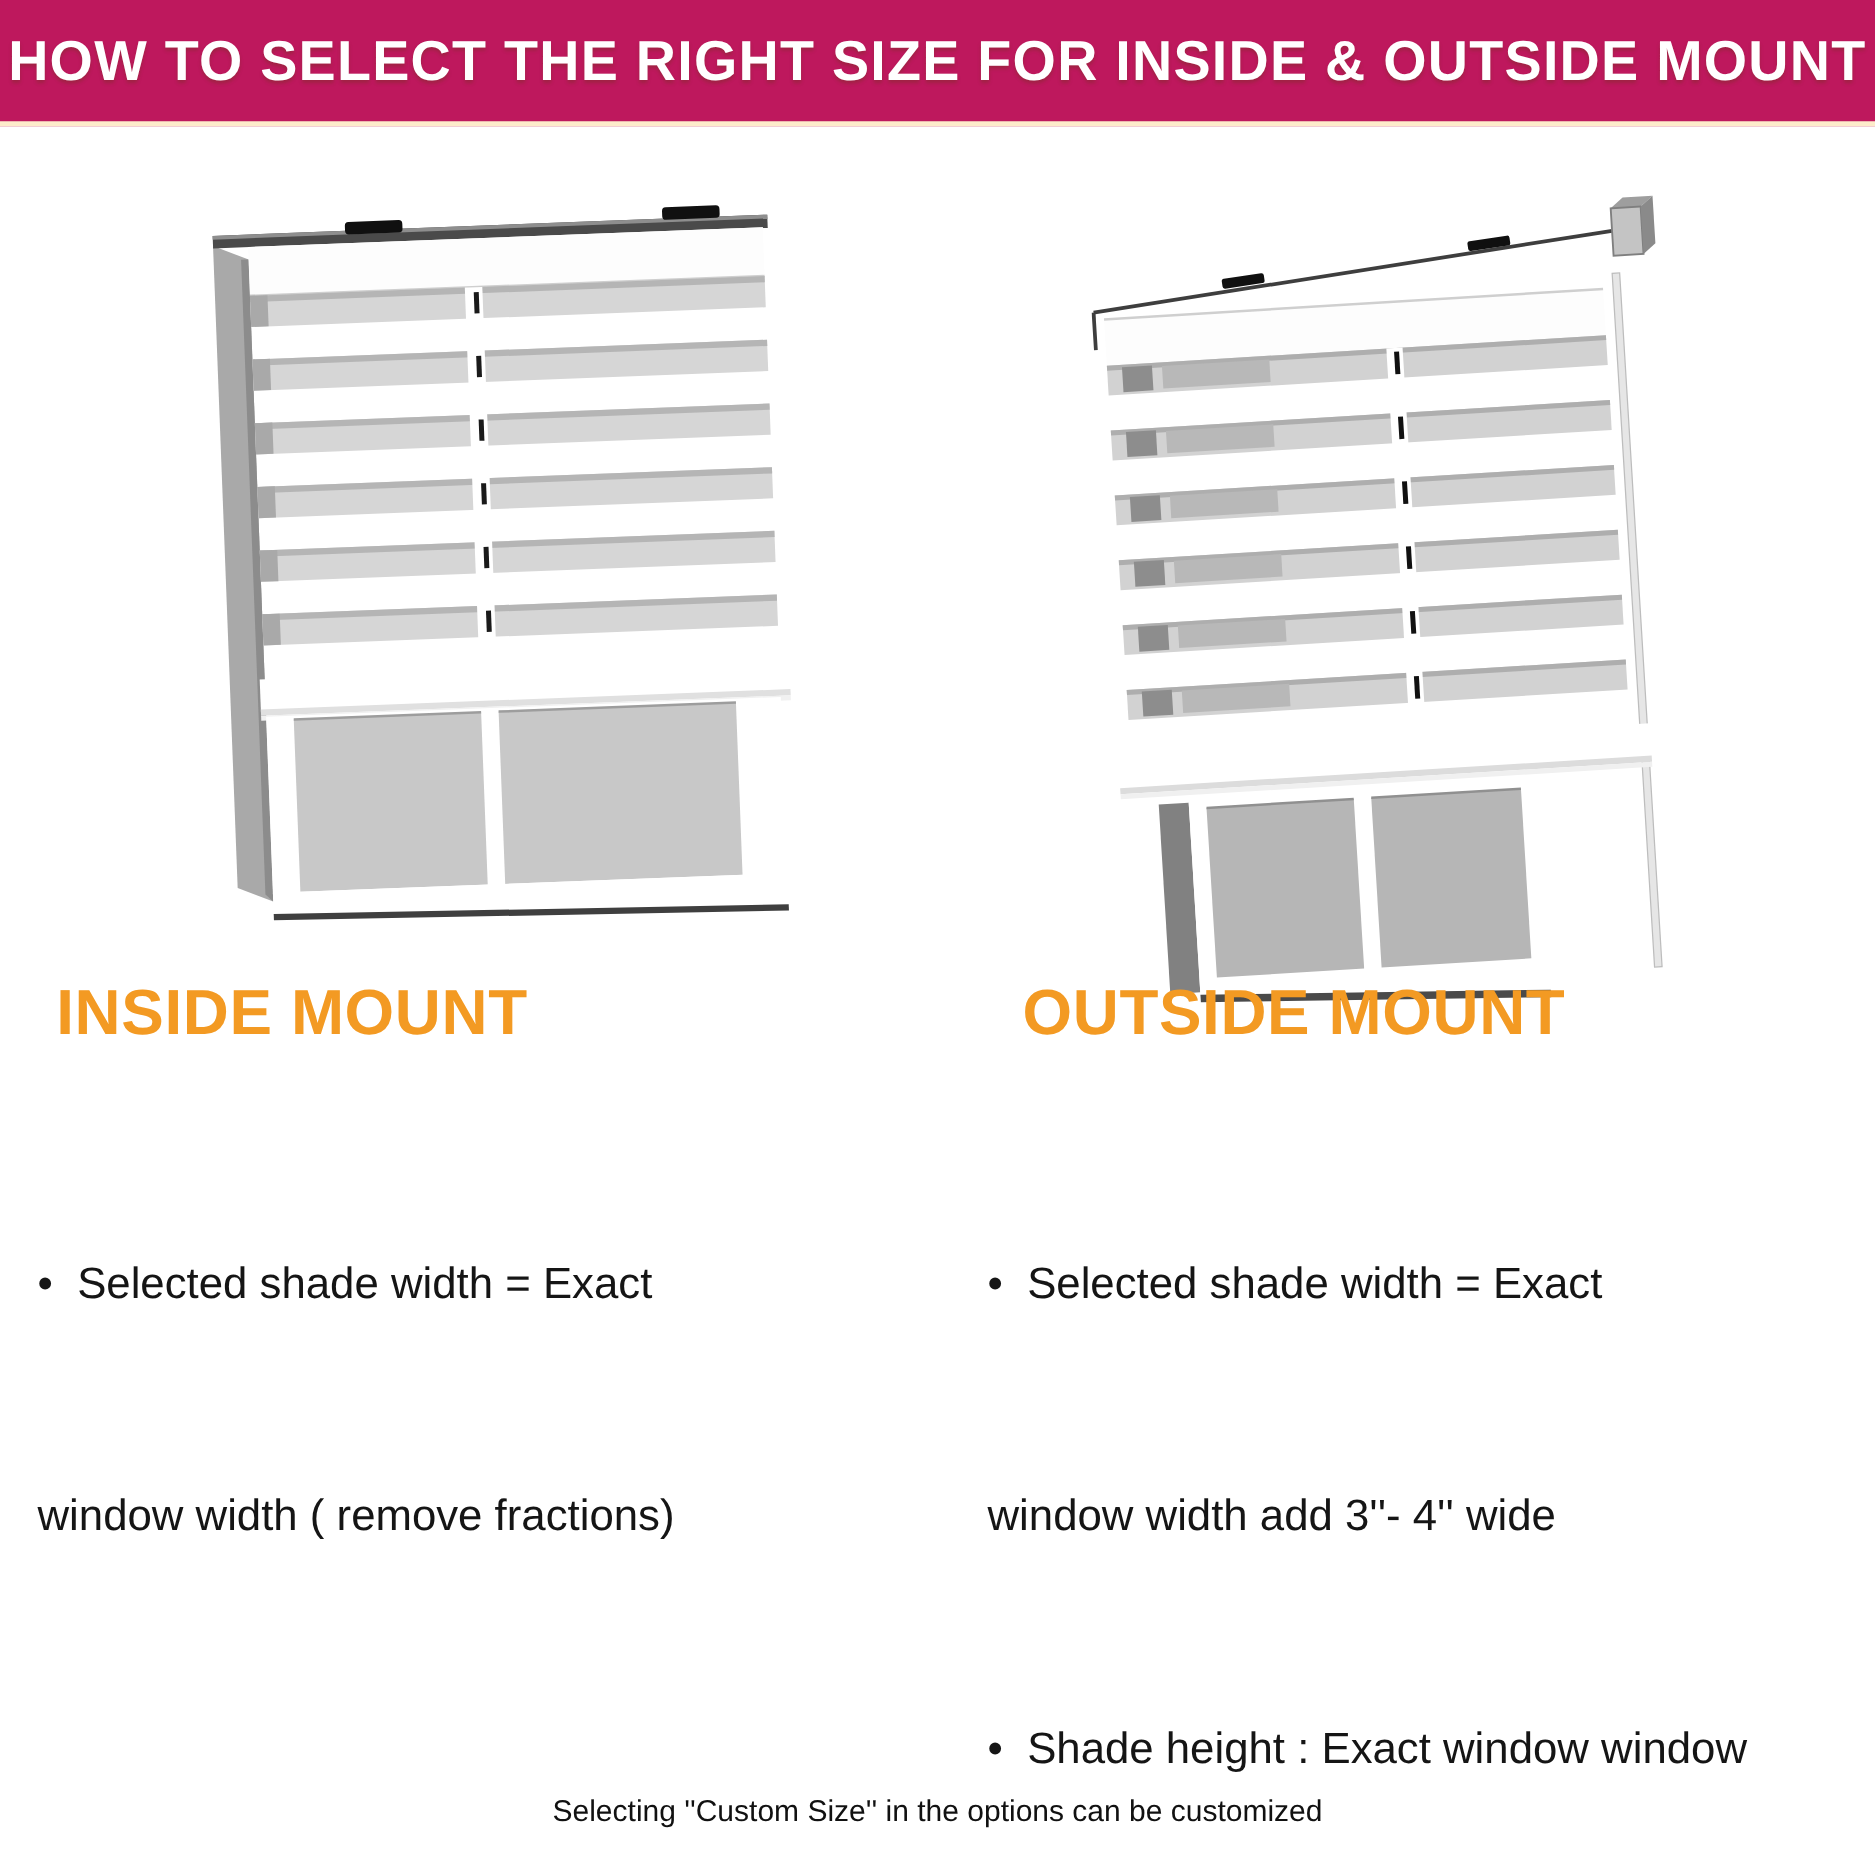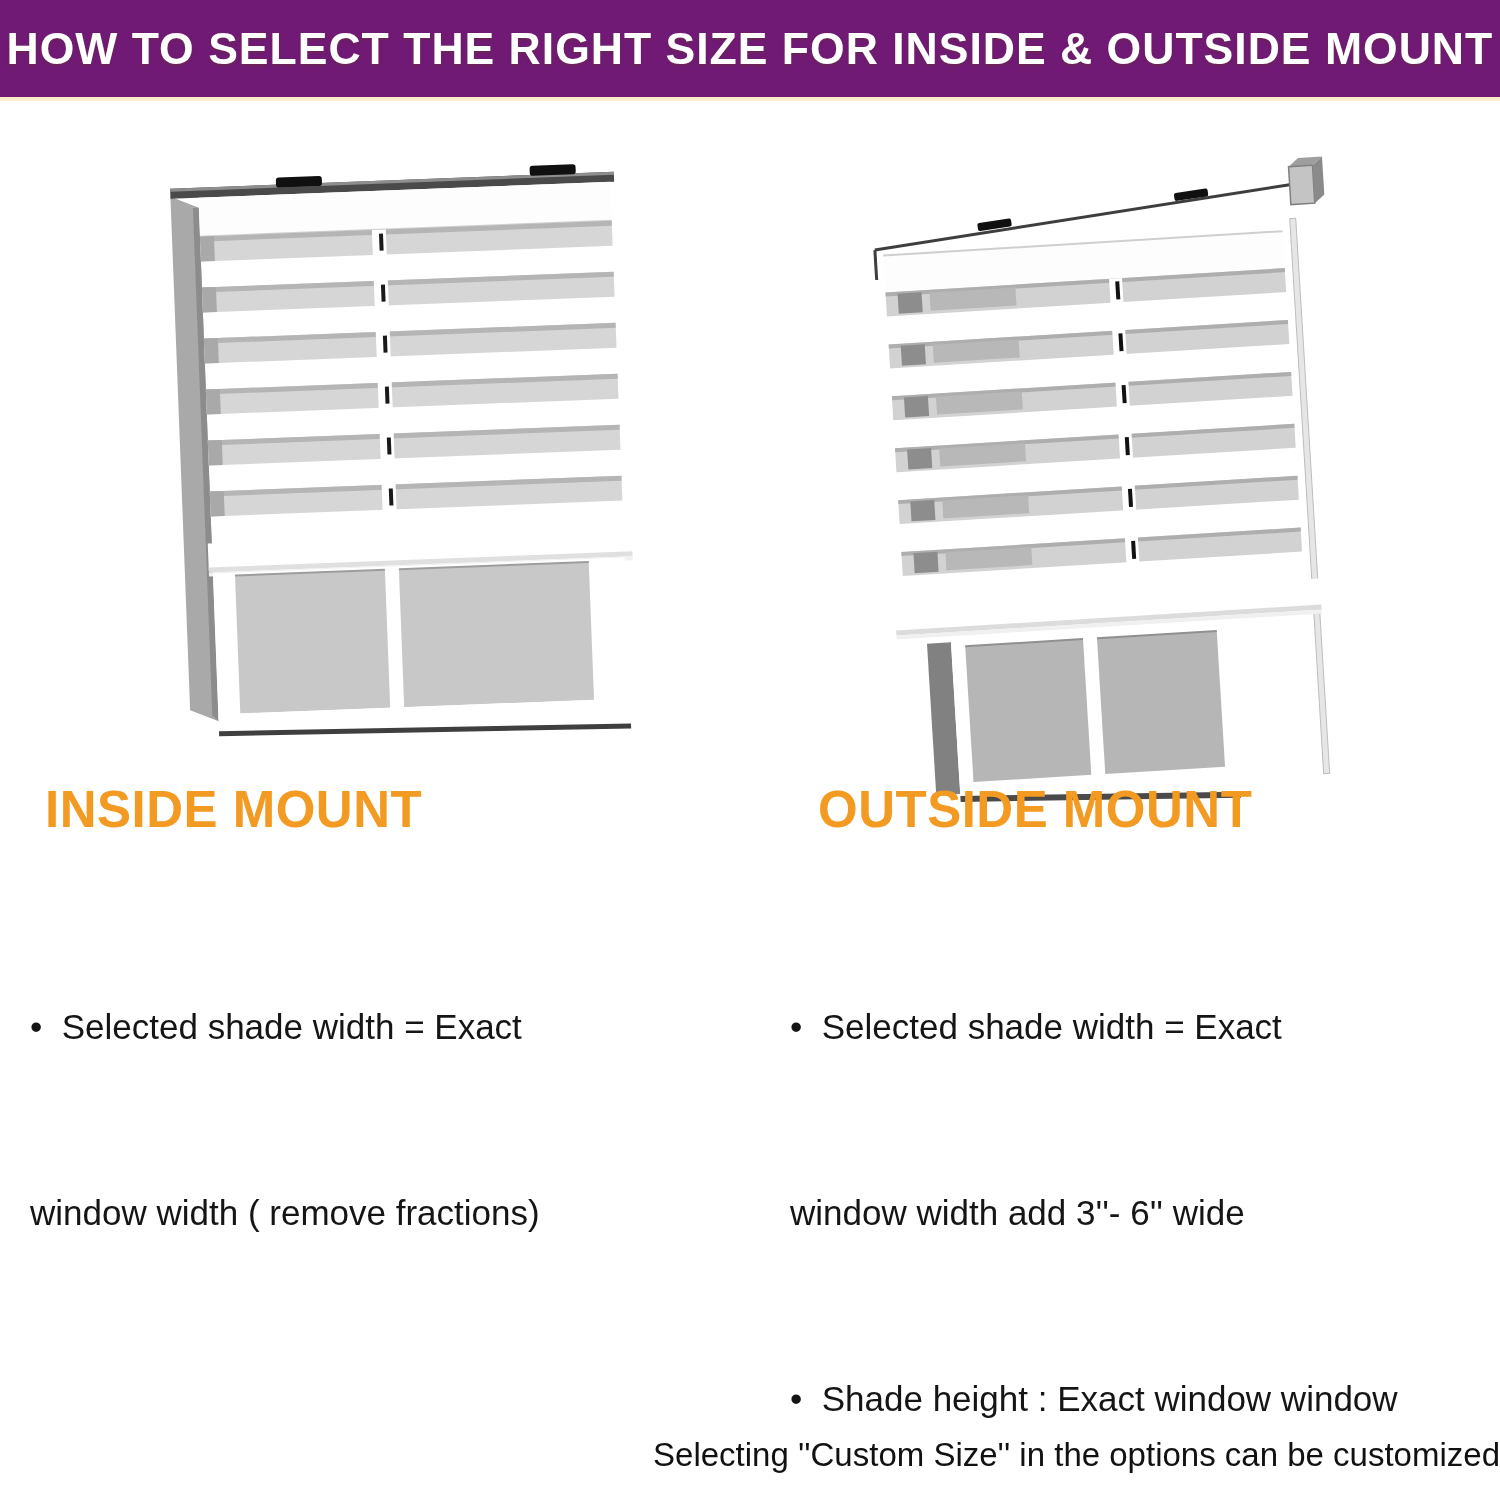--- a/index.html
+++ b/index.html
@@ -6,21 +6,21 @@
   .page{
     position:relative;
     width:1500px;height:1487px;
     background:#ffffff;
     font-family:"Liberation Sans", sans-serif;
     overflow:hidden;
   }
   
   .banner{
     position:absolute;left:0;top:0;width:1500px;height:97px;
-    background:#701a75;
+    background:#be185d;
     border-bottom:4px solid #fdeccb;
     display:flex;align-items:center;justify-content:center;
   }
   .banner-title{
     color:#ffffff;
     font-size:45px;
     font-weight:bold;
     letter-spacing:1px;
     white-space:nowrap;
     transform:scaleX(0.99);
@@ -44,22 +44,22 @@
     font-size:35px;color:#151515;
     line-height:62px;
     white-space:pre;
   }
   .col-left{left:30px;width:720px;}
   .col-right{left:790px;width:700px;}
   .bullet-line{height:62px;}
   
   .footer-note{
     position:absolute;left:0;top:1436px;width:1500px;
-    text-align:right;
-    font-size:33px;color:#111111;
+    text-align:center;
+    font-size:24px;color:#111111;
     white-space:nowrap;
   }
 </style>
 </head>
 <body>
 
 <div class="page">
 
   <div class="banner">
     <div class="banner-title">HOW TO SELECT THE RIGHT SIZE FOR INSIDE &amp; OUTSIDE MOUNT</div>
@@ -211,21 +211,21 @@
     <div class="bullet-line">window width ( remove fractions)</div>
     
     
     
     
     
   </div>
 
   <div class="bullet-col col-right">
     <div class="bullet-line">•  Selected shade width = Exact</div>
-    <div class="bullet-line">window width add 3''- 6'' wide</div>
+    <div class="bullet-line">window width add 3''- 4'' wide</div>
     <div class="bullet-line">•  Shade height : Exact window window</div>
     
     
     
   </div>
 
   <div class="footer-note">Selecting ''Custom Size'' in the options can be customized</div>
 
 </div>
 

